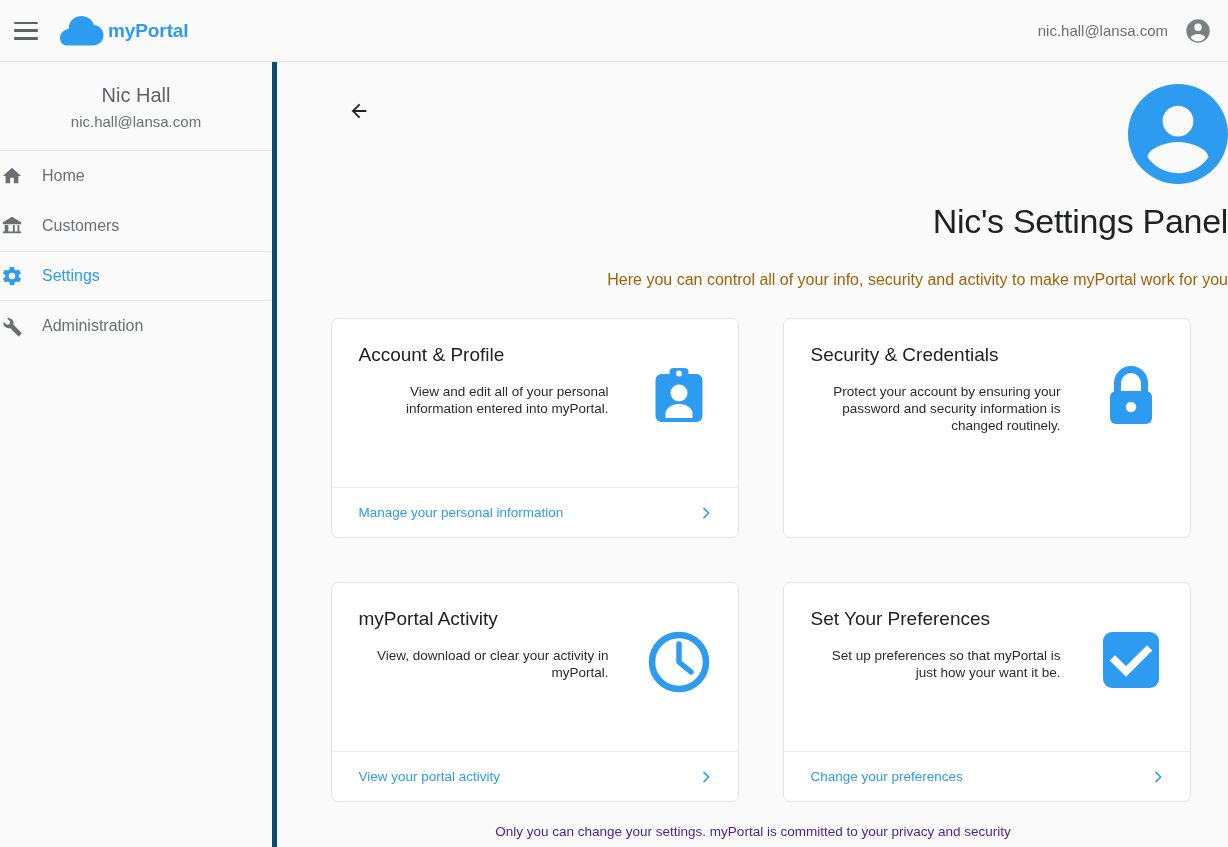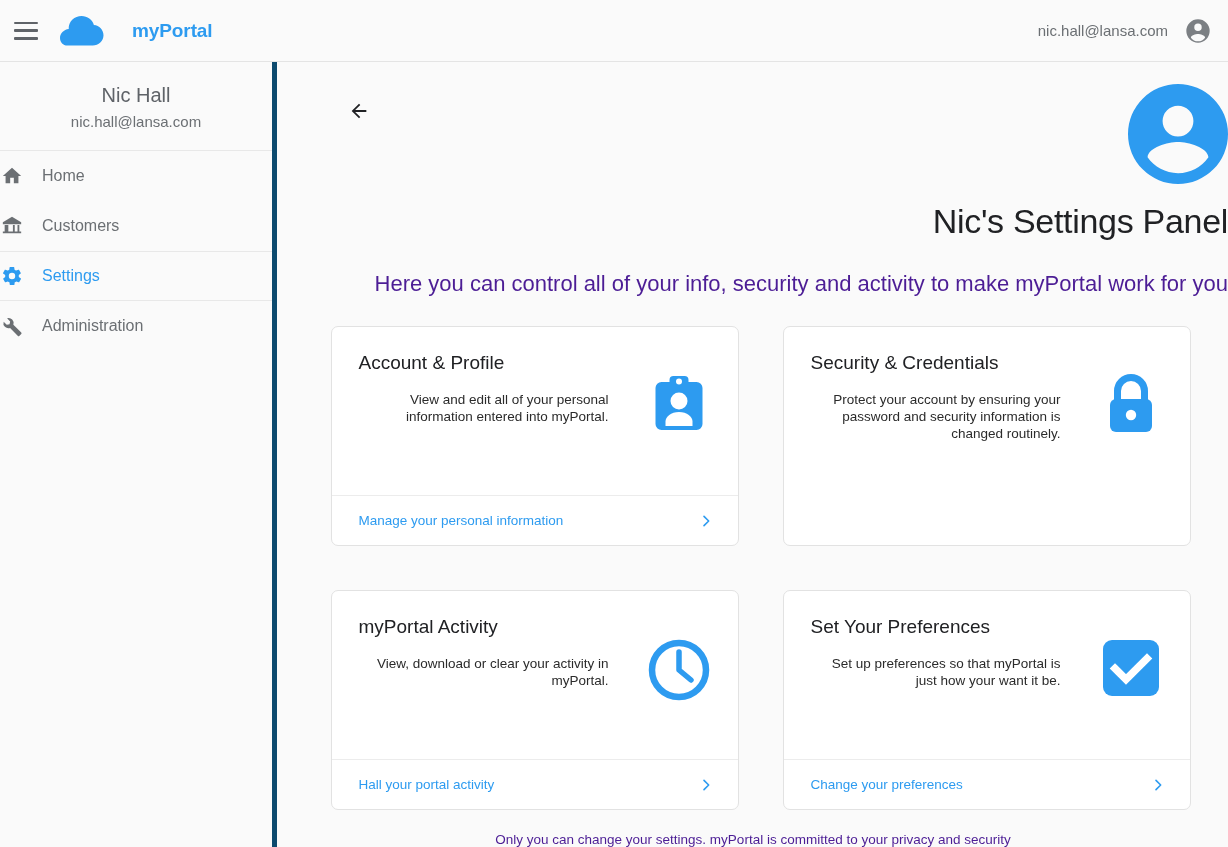--- a/index.html
+++ b/index.html
@@ -29,21 +29,21 @@
     margin-left: 14px;
     display: flex; flex-direction: column; justify-content: space-between;
     cursor: pointer;
   }
   .hamburger span {
     display: block; height: 2.6px; width: 100%;
     background: #5f6368; border-radius: 1px;
   }
   .brand-cloud { margin-left: 22px; display:block; }
   .brand-name {
-    margin-left: 28px;
+    margin-left: 4px;
     font-size: 19px;
     font-weight: bold;
     color: #2d9bf0;
     letter-spacing: -0.1px;
   }
   .topbar-right {
     margin-left: auto;
     display: flex; align-items: center;
     margin-right: 16px;
   }
@@ -113,22 +113,22 @@
   .hero-avatar { display: inline-block; }
   .page-title {
     margin-top: 14px;
     font-size: 34px;
     font-weight: normal;
     color: #202124;
     letter-spacing: -0.3px;
   }
   .page-subtitle {
     margin-top: 30px;
-    font-size: 22px;
-    color: #4c1d95;
+    font-size: 16px;
+    color: #a16207;
     padding-left: 24px;
   }
 
   
   .card-grid {
     margin: 29px auto 0;
     width: 845px;
     display: grid;
     grid-template-columns: 408px 408px;
     column-gap: 29px;
@@ -325,21 +325,21 @@
           <div class="card-desc">View, download or clear your activity in myPortal.</div>
         </div>
         <div class="card-icon">
           <svg width="64" height="64" viewBox="0 0 64 64">
             <circle cx="32" cy="32" r="27" fill="none" stroke="#2d9bf0" stroke-width="6.5"></circle>
             <path fill="none" stroke="#2d9bf0" stroke-width="5.5" stroke-linecap="round" stroke-linejoin="round" d="M32 14v18l12 10"></path>
           </svg>
         </div>
       </div>
       <div class="card-footer">
-        <span class="card-link">Hall your portal activity</span>
+        <span class="card-link">View your portal activity</span>
         <svg class="chevron" width="16" height="22" viewBox="0 0 24 24">
           <path fill="none" stroke="#2d9bf0" stroke-width="2.4" stroke-linecap="round" stroke-linejoin="round" d="M9 5l7 7-7 7"></path>
         </svg>
       </div>
     </div>
 
     <div class="card">
       <div class="card-body">
         <div class="card-text">
           <div class="card-title">Set Your Preferences</div>

